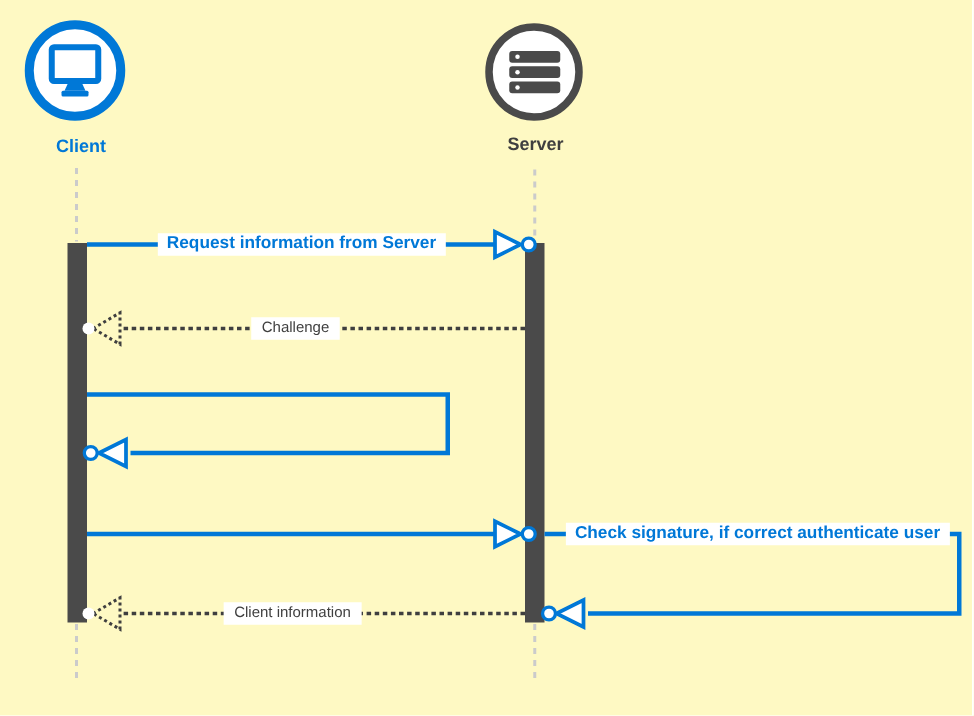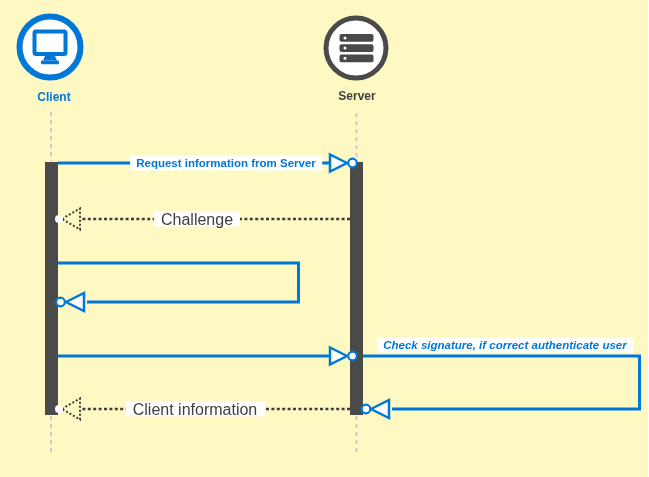--- a/index.html
+++ b/index.html
@@ -29,21 +29,21 @@
     padding: 0 6px;
     line-height: 15px;
   }
   .msg-label.blue {
     color: #0078D7;
     font-size: 11.5px;
     font-weight: bold;
   }
   .msg-label.dark {
     color: #3F3F3F;
-    font-size: 16px;
+    font-size: 10px;
     font-weight: normal;
     padding: 0 7px;
   }
 </style>
 </head>
 <body>
 
 <div class="canvas">
 
   <svg width="649" height="477" viewBox="0 0 649 477">
@@ -114,18 +114,18 @@
         <circle cx="345" cy="37.9" r="1.5" fill="#ffffff"></circle>
         <circle cx="345" cy="48.1" r="1.5" fill="#ffffff"></circle>
         <circle cx="345" cy="58.3" r="1.5" fill="#ffffff"></circle>
       </g>
     </g>
   </svg>
 
   <div class="actor-label client" style="left:54px; top:97px;">Client</div>
   <div class="actor-label server" style="left:357px; top:96px;">Server</div>
 
-  <div class="msg-label blue" style="left:201px; top:163px;margin-left:25px;">Request information from Server</div>
+  <div class="msg-label blue" style="left:201px; top:163px;">Request information from Server</div>
   <div class="msg-label dark" style="left:197px; top:219px;">Challenge</div>
-  <div class="msg-label blue" style="left:505px; top:345px;font-style:italic;">Check signature, if correct authenticate user</div>
+  <div class="msg-label blue" style="left:505px; top:356px;">Check signature, if correct authenticate user</div>
   <div class="msg-label dark" style="left:195px; top:409px;">Client information</div>
 
 </div>
 
 </body></html>

